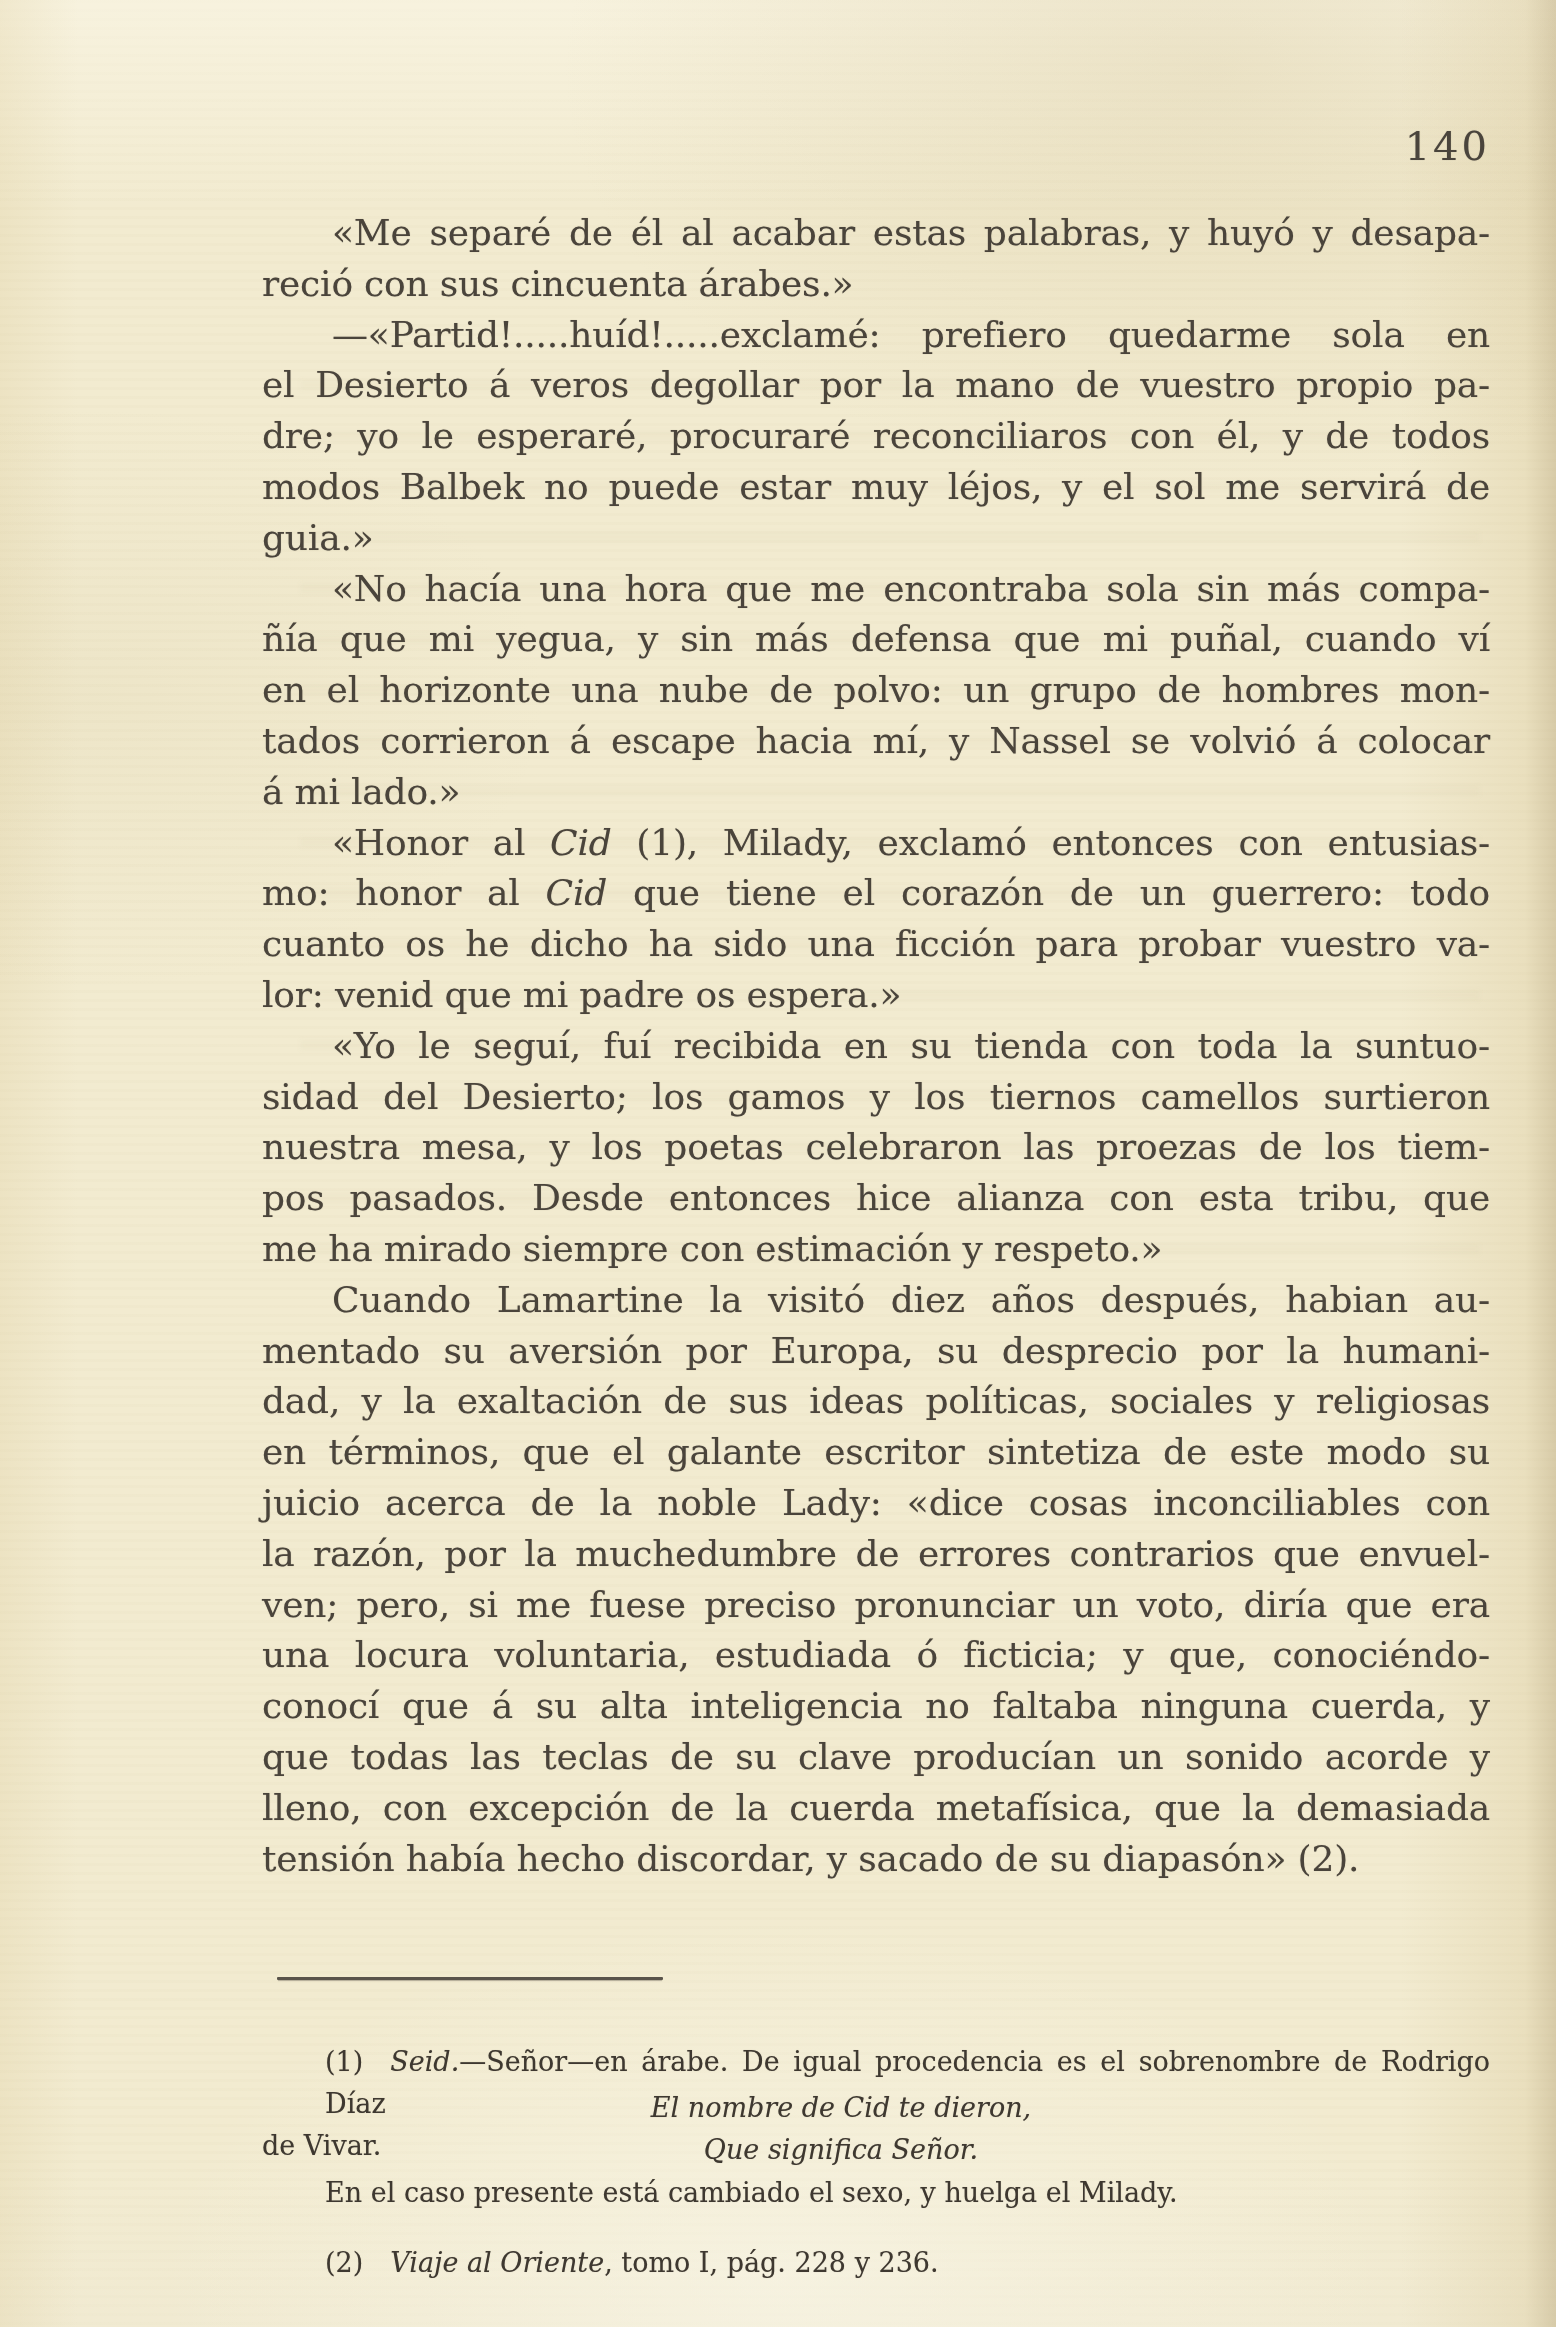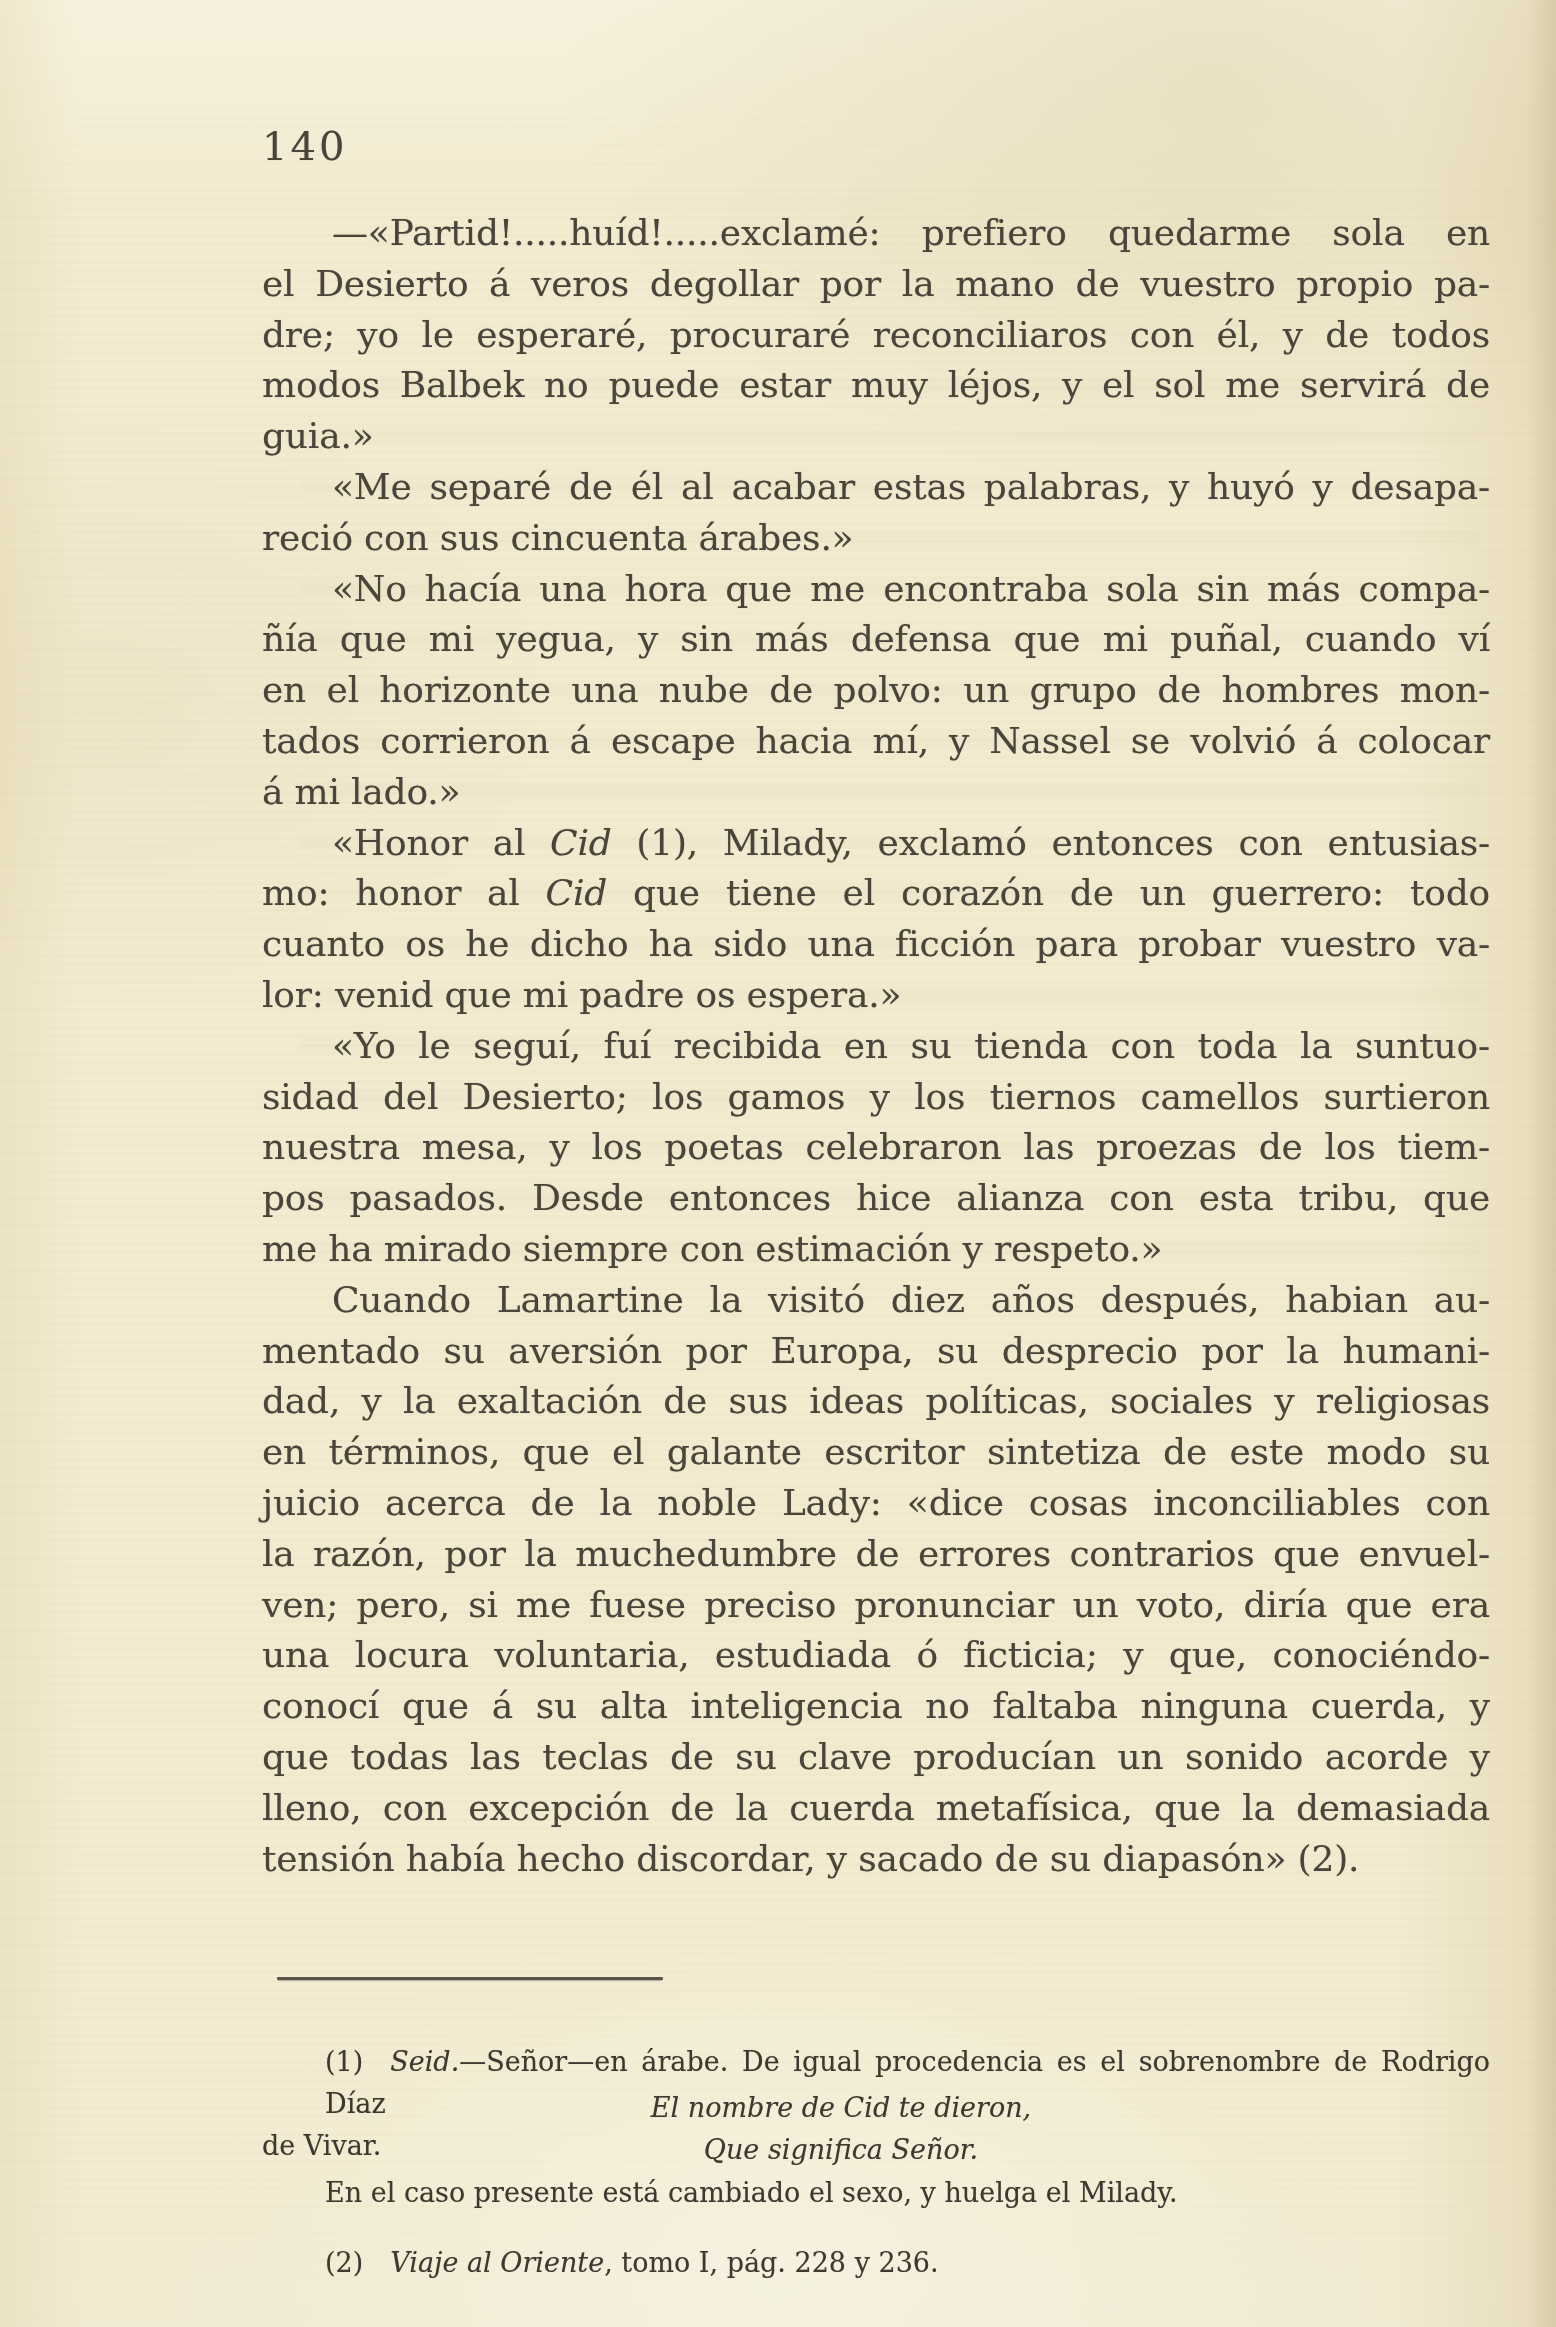--- a/index.html
+++ b/index.html
@@ -22,21 +22,21 @@
       repeating-linear-gradient(180deg, rgba(180,165,120,0.035) 0 3px, rgba(0,0,0,0) 3px 9px);
   }
   .bleed{
     position:absolute;left:300px;top:360px;width:1180px;height:920px;
     pointer-events:none;opacity:.55;filter:blur(2.5px);
     background:repeating-linear-gradient(180deg,
       rgba(0,0,0,0) 0 19px, rgba(152,136,96,0.065) 19px 31px, rgba(0,0,0,0) 31px 50.8px);
   }
   .pagenum{
     position:absolute;left:262px;top:124px;width:1228px;
-    text-align:left;font-size:40px;line-height:1.1;
+    text-align:right;font-size:40px;line-height:1.1;
     color:#4a443c;letter-spacing:3px;
     text-shadow:0 0 1px rgba(74,68,59,0.35);
   }
   .body{
     position:absolute;left:262px;top:208px;width:1228px;
     font-size:36px;line-height:50.8px;color:#4a443b;
     letter-spacing:-0.2px;
     text-shadow:0 0 1px rgba(74,68,59,0.32);
   }
   .line{text-align:justify;text-align-last:left;}
@@ -63,29 +63,29 @@
 <body>
 
 <div class="page">
   <div class="texture"></div>
   <div class="bleed"></div>
 
   <div class="pagenum">140</div>
 
   <main class="body">
     <div class="para">
+        <div class="line first just">«Me separé de él al acabar estas palabras, y huyó y desapa-</div>
+        <div class="line">reció con sus cincuenta árabes.»</div>
+      </div>
+    <div class="para">
         <div class="line first just">—«Partid!.....huíd!.....exclamé: prefiero quedarme sola en</div>
         <div class="line just">el Desierto á veros degollar por la mano de vuestro propio pa-</div>
         <div class="line just">dre; yo le esperaré, procuraré reconciliaros con él, y de todos</div>
         <div class="line just">modos Balbek no puede estar muy léjos, y el sol me servirá de</div>
         <div class="line">guia.»</div>
-      </div>
-    <div class="para">
-        <div class="line first just">«Me separé de él al acabar estas palabras, y huyó y desapa-</div>
-        <div class="line">reció con sus cincuenta árabes.»</div>
       </div>
     <div class="para">
         <div class="line first just">«No hacía una hora que me encontraba sola sin más compa-</div>
         <div class="line just">ñía que mi yegua, y sin más defensa que mi puñal, cuando ví</div>
         <div class="line just">en el horizonte una nube de polvo: un grupo de hombres mon-</div>
         <div class="line just">tados corrieron á escape hacia mí, y Nassel se volvió á colocar</div>
         <div class="line">á mi lado.»</div>
       </div>
     <div class="para">
         <div class="line first just">«Honor al <i>Cid</i> (1), Milady, exclamó entonces con entusias-</div>

